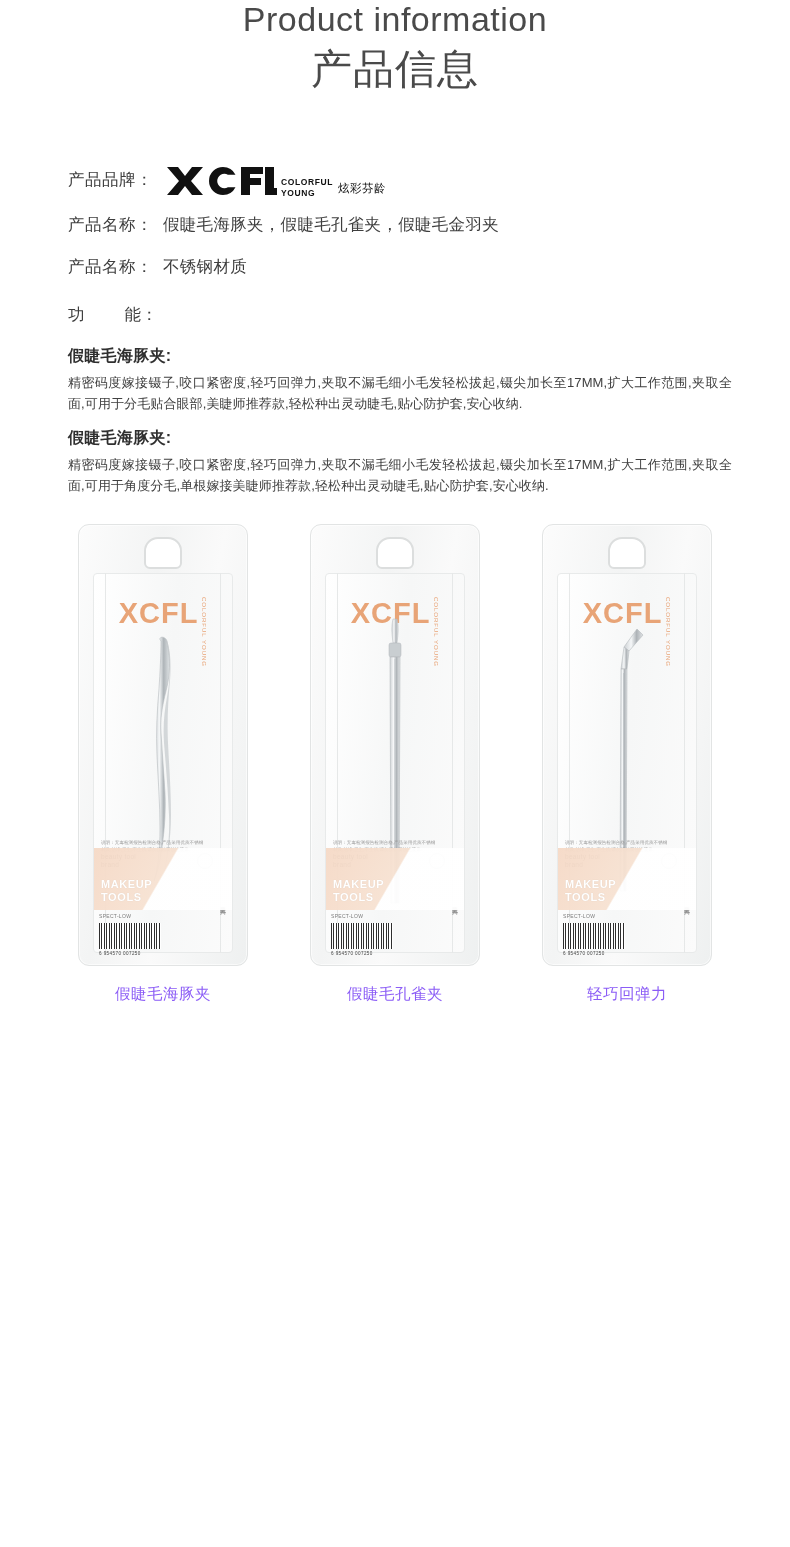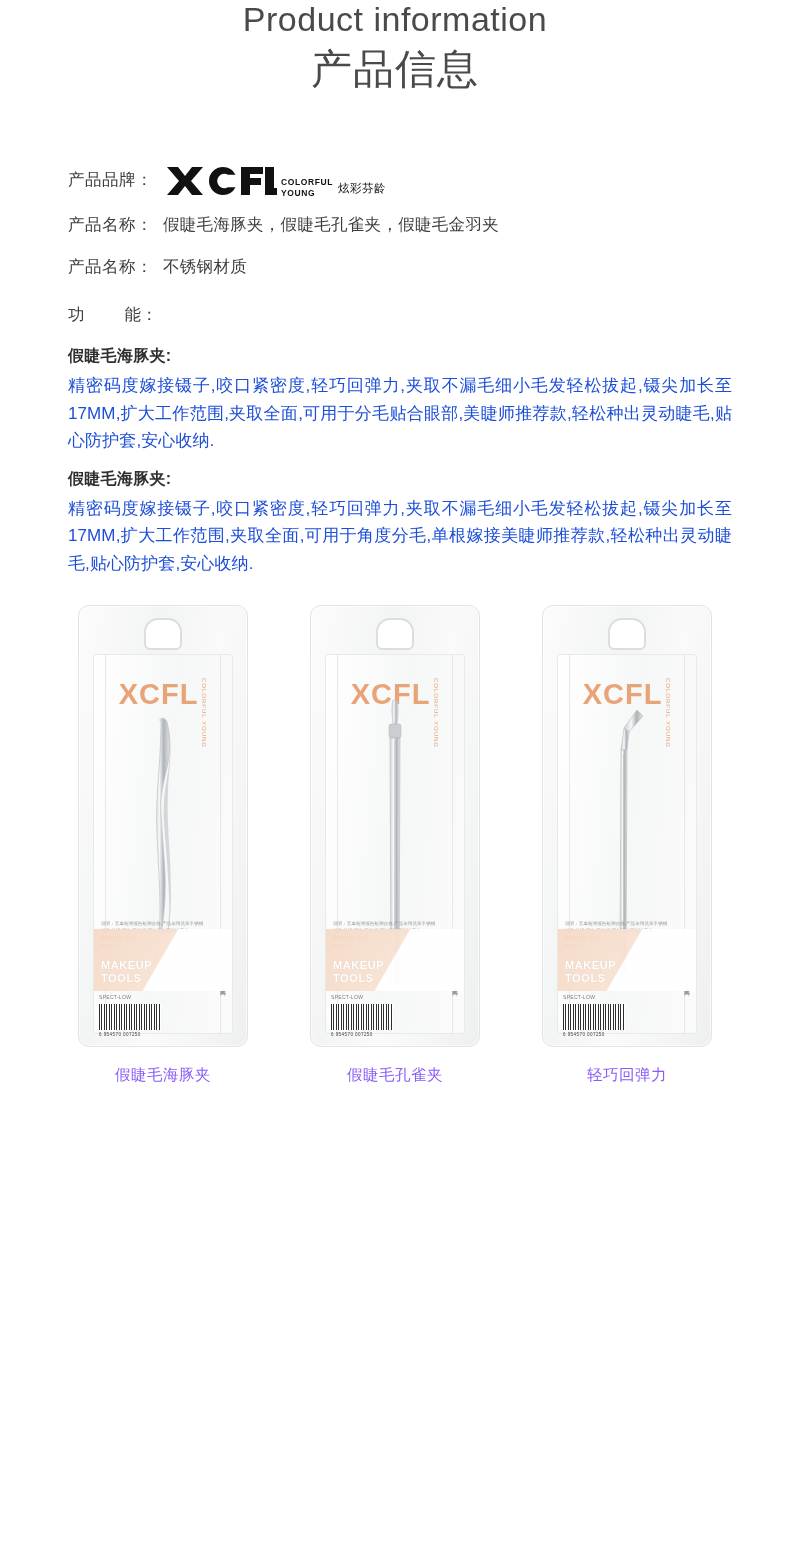--- a/index.html
+++ b/index.html
@@ -129,23 +129,23 @@
   }
   .block { margin-bottom: 14px; }
   .block-title {
     font-size: 16px;
     color: #2f2f2f;
     font-weight: 700;
     margin-bottom: 5px;
     letter-spacing: 0.3px;
   }
   .block-body {
-    font-size: 17px;
+    font-size: 13px;
     line-height: 1.62;
-    color: #1d4ed8;
+    color: #404040;
     text-align: justify;
     letter-spacing: 0.1px;
   }
 
   
   .products {
     display: flex;
     justify-content: center;
     gap: 32px;
     margin-top: 28px;

